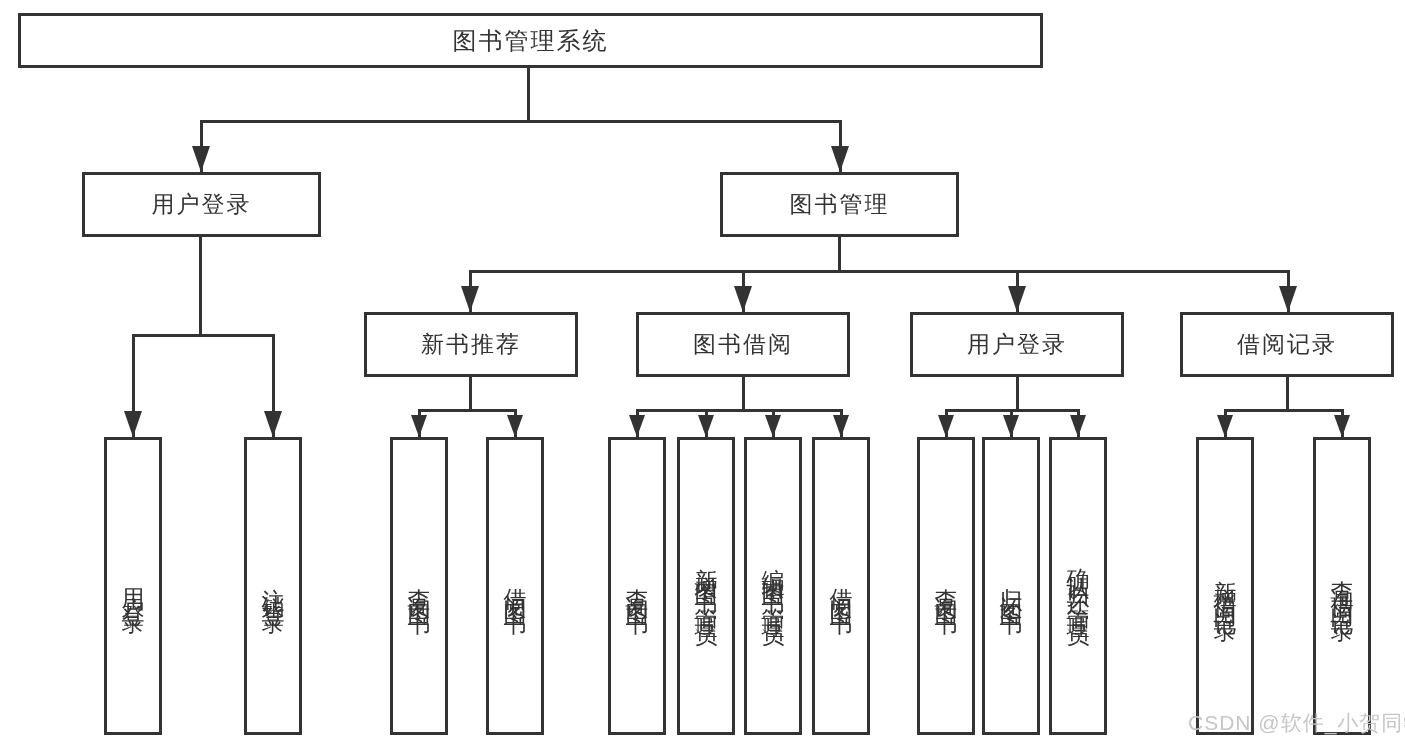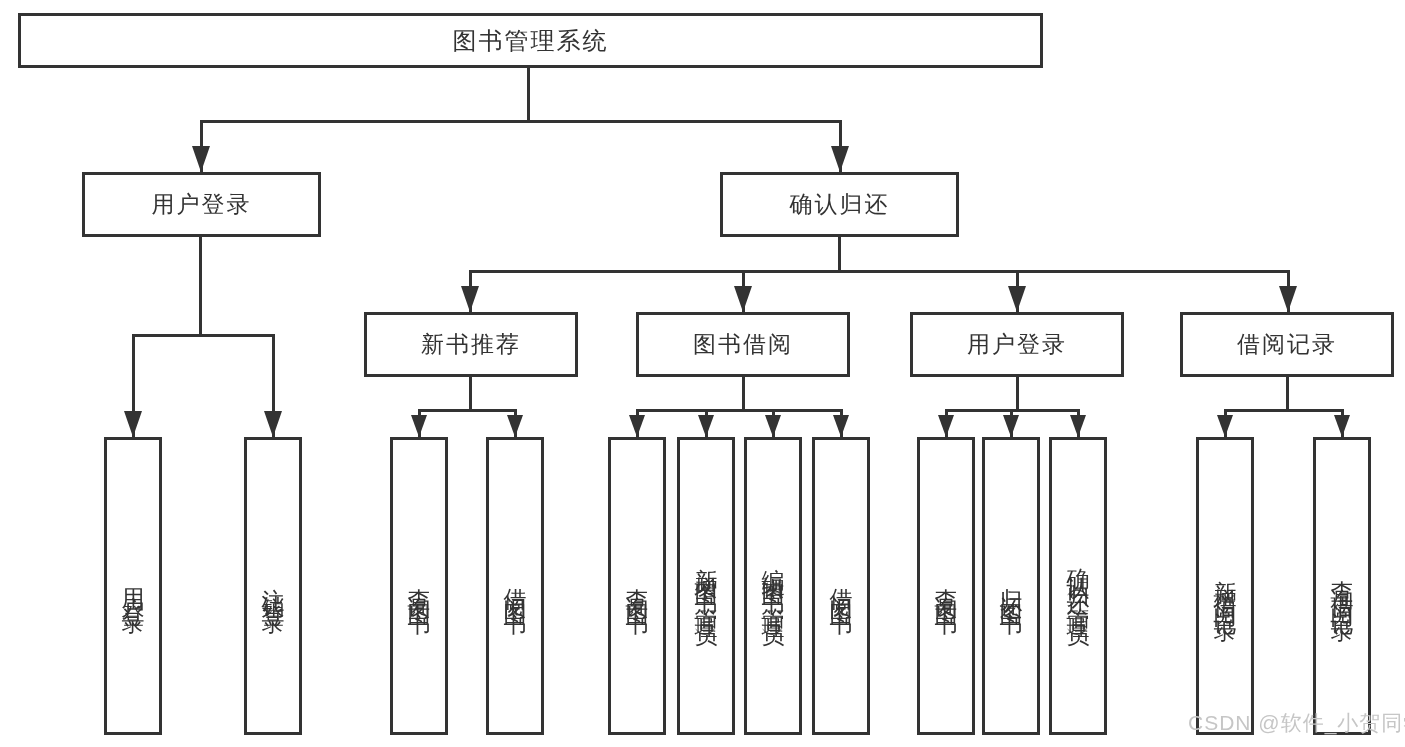--- a/index.html
+++ b/index.html
@@ -44,21 +44,21 @@
 <div class="canvas">
 
   <div class="box root">
     <span>图书管理系统</span>
   </div>
 
   <div class="box lv2" style="left:82px">
     <span>用户登录</span>
   </div>
   <div class="box lv2" style="left:720px">
-    <span>确认归还</span>
+    <span>图书管理</span>
   </div>
 
   <div class="box lv3" style="left:364px">
     <span>新书推荐</span>
   </div>
   <div class="box lv3" style="left:636px">
     <span>图书借阅</span>
   </div>
   <div class="box lv3" style="left:910px">
     <span>用户登录</span>

